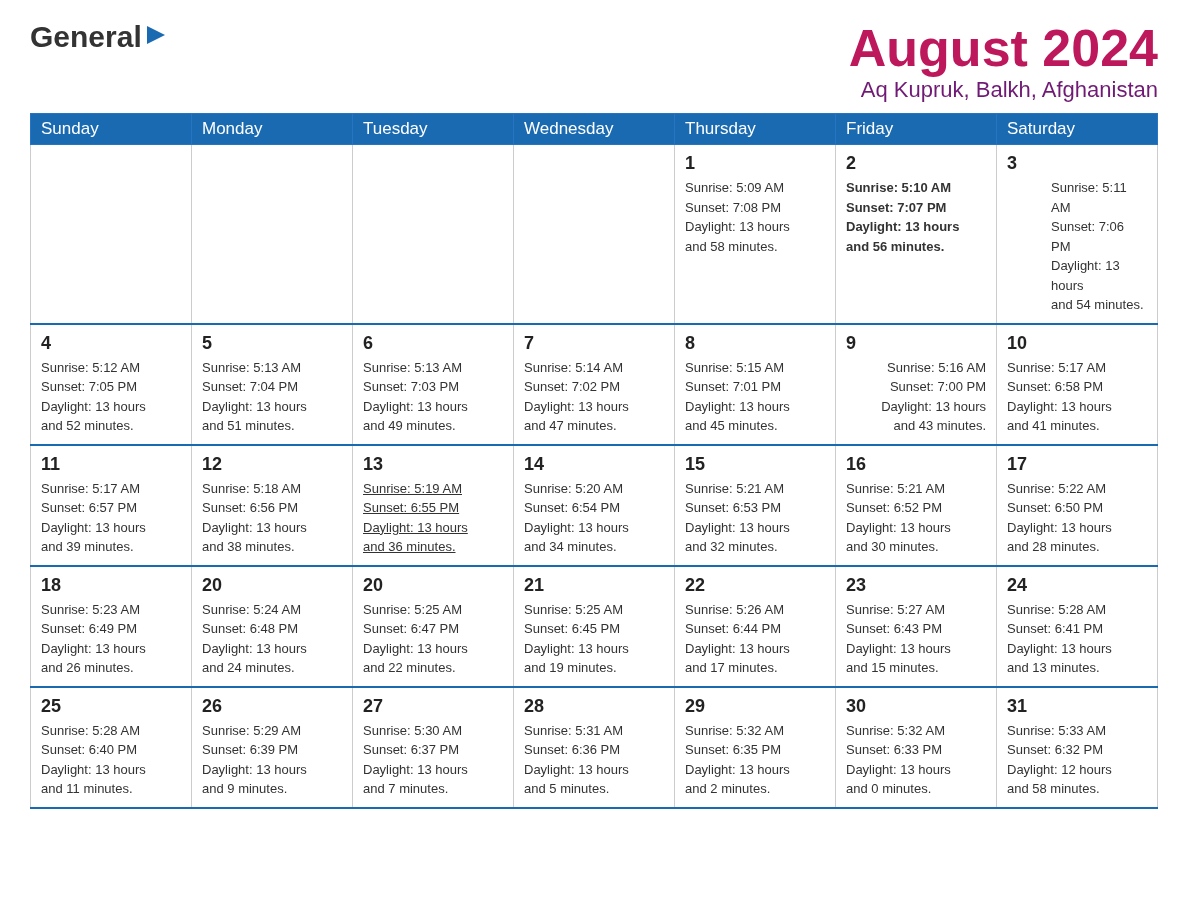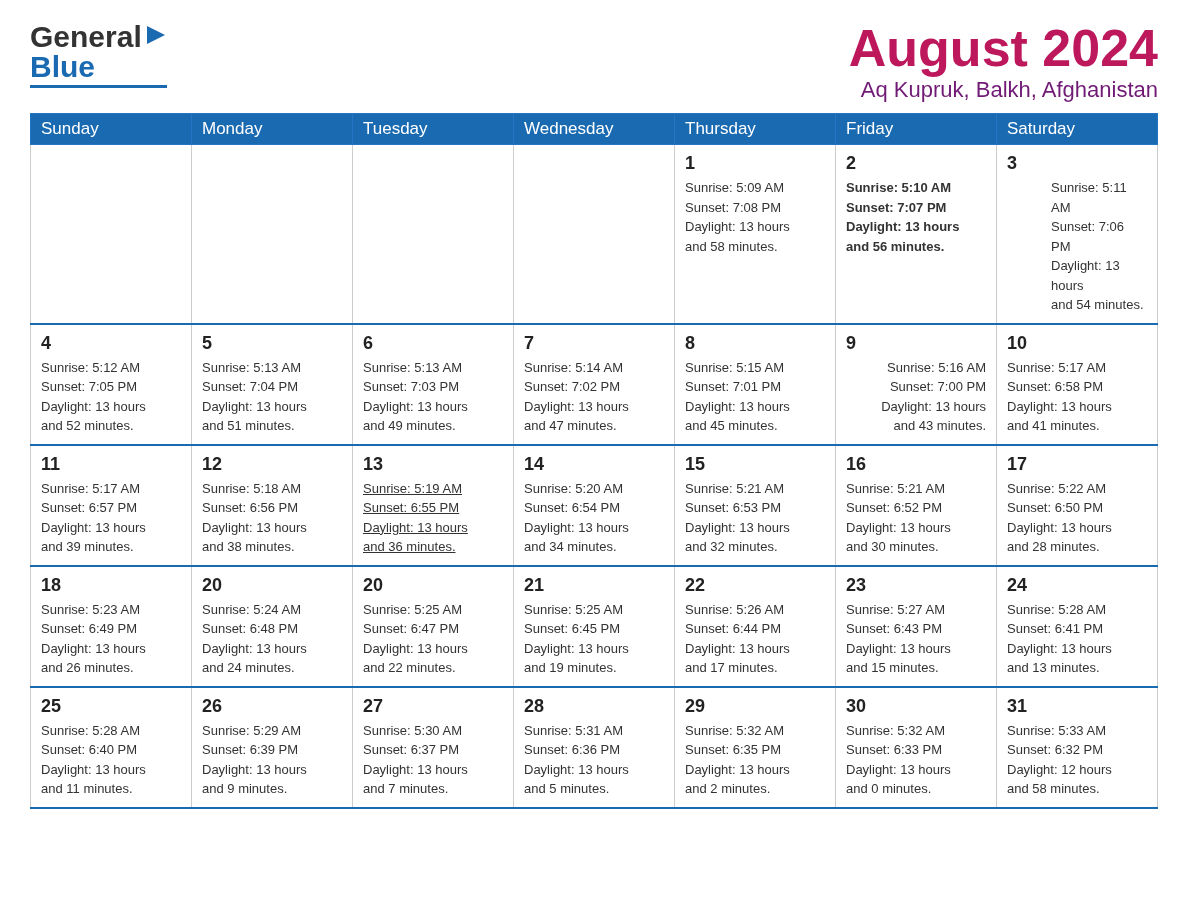--- a/index.html
+++ b/index.html
@@ -128,24 +128,20 @@
 <div class="header">
   <div class="logo-wrapper">
     <div class="logo-row1">
       <span class="general-text">General</span>
       <span style="display:inline-block; margin-left:3px; vertical-align:middle;">
         <svg width="22" height="22" viewBox="0 0 22 22">
           <polygon points="2,2 20,11 2,20" fill="#1a6ab1"></polygon>
         </svg>
       </span>
     </div>
-    <div class="logo-row2">
-      <span class="blue-text">Blue</span>
-      <div class="logo-underline"></div>
-    </div>
   </div>
 
   <div class="title-area">
     <div class="month-title">August 2024</div>
     <div class="location-title">Aq Kupruk, Balkh, Afghanistan</div>
   </div>
 </div>
 
 <table class="calendar">
   <thead>

